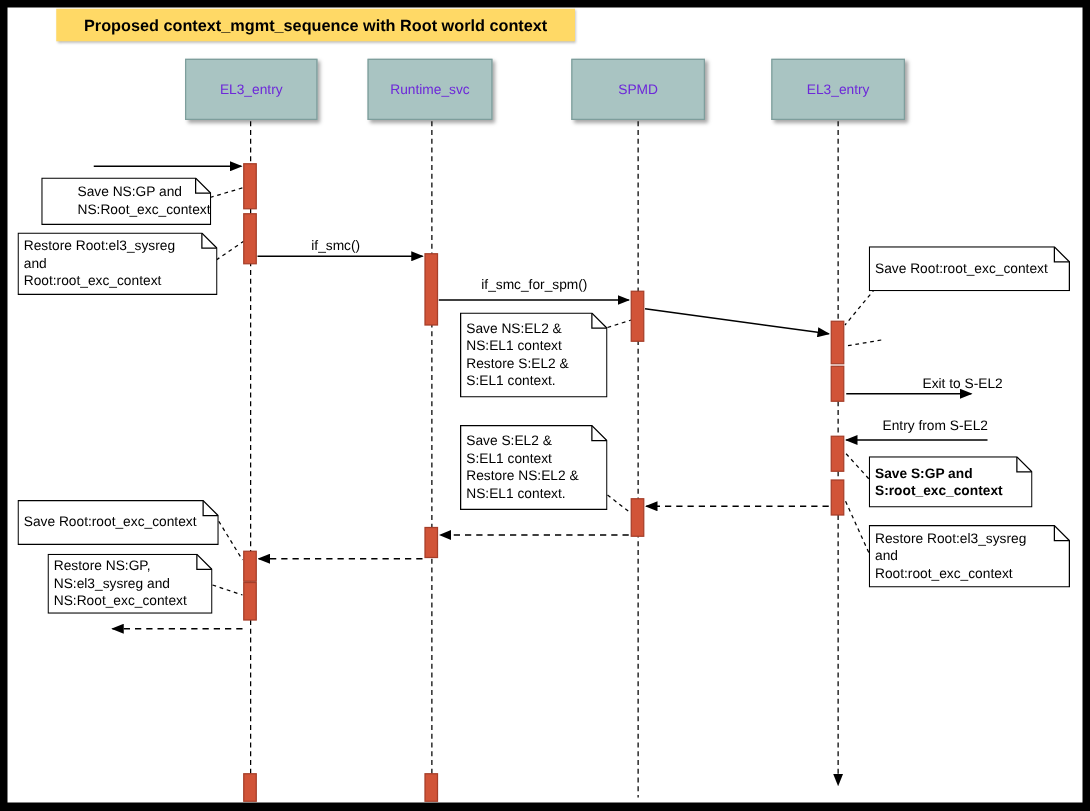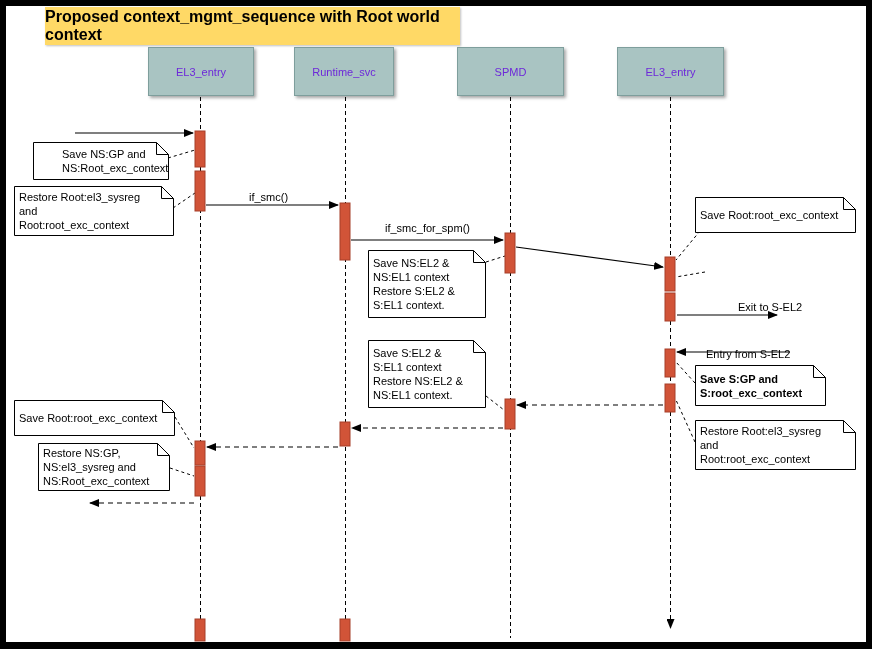--- a/index.html
+++ b/index.html
@@ -9,23 +9,23 @@
     overflow:hidden;
   }
   .stage svg.layer{position:absolute;left:0;top:0;}
   .paper{fill:#ffffff;}
   .lifeline{stroke:var(--line);stroke-width:1;stroke-dasharray:4 3;fill:none;}
   .act{fill:var(--activation-fill);stroke:var(--activation-border);stroke-width:1;}
   .msg{stroke:var(--line);stroke-width:1.2;fill:none;}
   .ret{stroke:var(--line);stroke-width:1.2;fill:none;stroke-dasharray:5 4;}
   .conn{stroke:var(--line);stroke-width:1;fill:none;stroke-dasharray:3 3;}
   .banner{
-    position:absolute;left:45px;top:7px;width:415px;height:38px;
+    position:absolute;left:45px;top:7px;width:415px;height:26px;
     background:var(--banner);display:flex;align-items:center;justify-content:center;
-    font-size:16px;font-weight:bold;color:#000;box-shadow:1px 1px 2px rgba(0,0,0,.25);
+    font-size:13px;font-weight:bold;color:#000;box-shadow:1px 1px 2px rgba(0,0,0,.25);
   }
   .head{
     position:absolute;top:47px;height:49px;
     background:var(--header-fill);border:1px solid var(--header-border);
     box-sizing:border-box;display:flex;align-items:center;justify-content:center;
     font-size:11px;color:#6d28d9;box-shadow:2px 2px 3px rgba(0,0,0,.35);
   }
   .note{
     position:absolute;font-size:11px;line-height:14px;color:#000;
     display:flex;align-items:center;
@@ -115,21 +115,21 @@
     <span>SPMD</span>
   </div>
   <div class="head" style="left:617px;width:107px;">
     <span>EL3_entry</span>
   </div>
 
   <div class="msg-label" style="left:80px;top:119px;margin-top:34px;">Entry from NS</div>
   <div class="msg-label" style="left:249px;top:191px;">if_smc()</div>
   <div class="msg-label" style="left:385px;top:222px;">if_smc_for_spm()</div>
   <div class="msg-label" style="left:694px;top:301px;margin-left:44px;">Exit to S-EL2</div>
-  <div class="msg-label" style="left:688px;top:348px;padding-left:18px;">Entry from S-EL2</div>
+  <div class="msg-label" style="left:688px;top:335px;padding-left:18px;">Entry from S-EL2</div>
 
   <div class="note" style="left:33px;top:142px;width:136px;height:38px;padding-left:24px;">
       <svg class="note-bg" width="136" height="38">
         <path class="note-face" d="M0.5,0.5 L123.5,0.5 L135.5,12.5 L135.5,37.5 L0.5,37.5 Z"></path>
         <path class="note-fold" d="M123.5,0.5 L123.5,12.5 L135.5,12.5"></path>
       </svg>
     <span class="note-text">Save NS:GP and
 NS:Root_exc_context</span>
   </div>
   <div class="note" style="left:14px;top:186px;width:160px;height:50px;">

